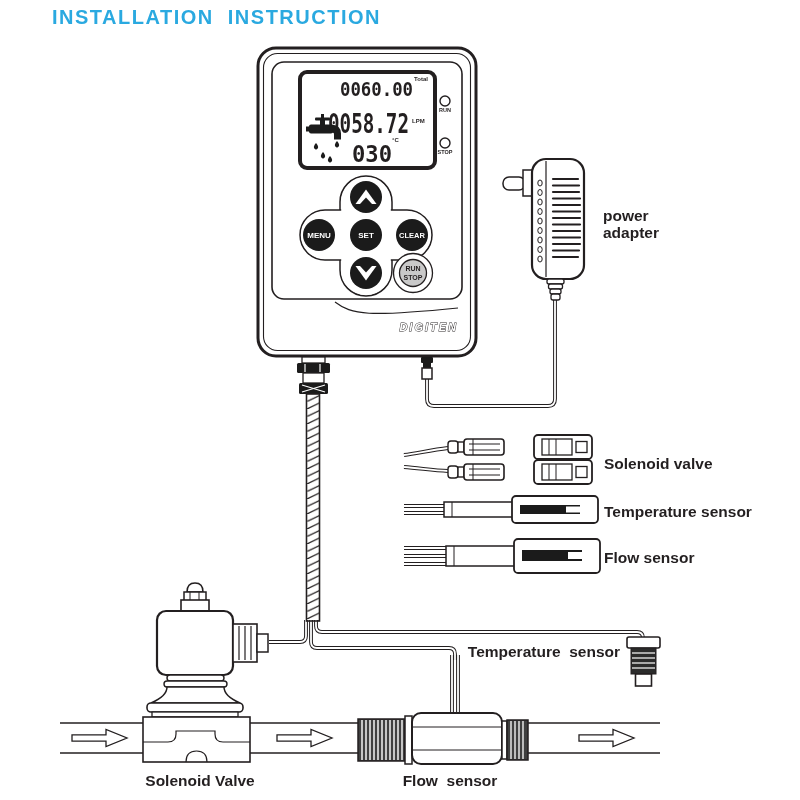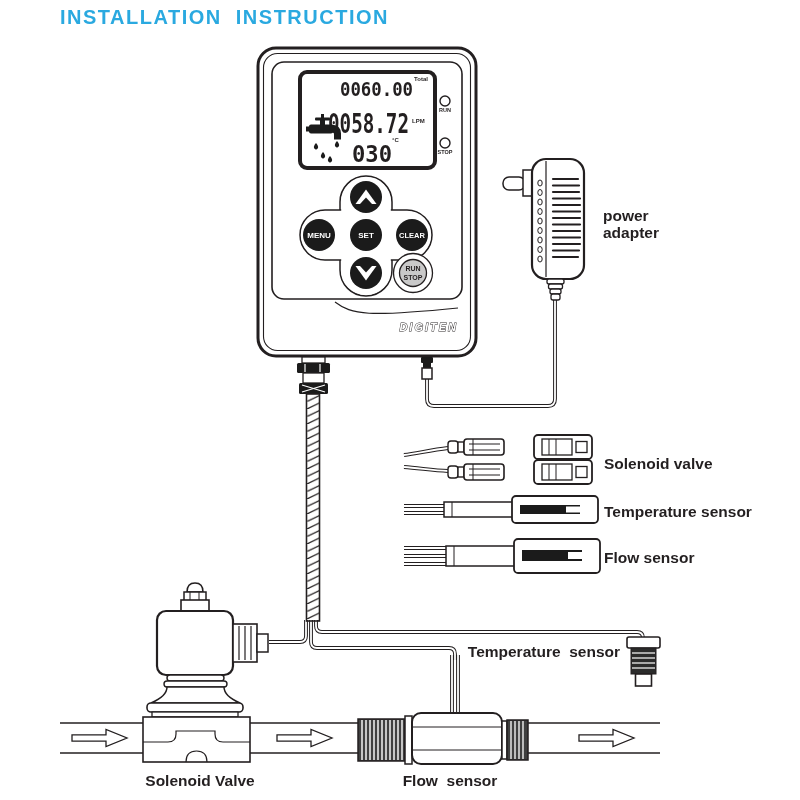--- a/index.html
+++ b/index.html
@@ -1,18 +1,18 @@
 <!DOCTYPE html>
 <html><head>
 <meta charset="utf-8">
 <style>
   html,body{margin:0;padding:0;background:#fff;}
   .page{position:relative;width:800px;height:800px;background:#fff;overflow:hidden;
         font-family:"Liberation Sans",sans-serif;}
-  .title{position:absolute;left:60px;top:6px;font-size:20px;font-weight:700;
+  .title{position:absolute;left:52px;top:6px;font-size:20px;font-weight:700;
          letter-spacing:1.5px;color:#2aa9e0;white-space:pre;}
   svg{position:absolute;left:0;top:0;}
   svg text{font-family:"Liberation Sans",sans-serif;fill:#231f20;}
   .lbl{font-weight:700;font-size:15.5px;}
   .pre{white-space:pre;}
   .seg{font-family:"DejaVu Sans Mono",monospace;font-weight:700;}
   .tiny{font-size:6px;font-weight:700;}
   .btn-t{font-weight:700;fill:#fff;}
   .ind-t{font-size:5.5px;font-weight:700;}
   .brand{font-size:11px;font-weight:700;font-style:italic;letter-spacing:2px;

